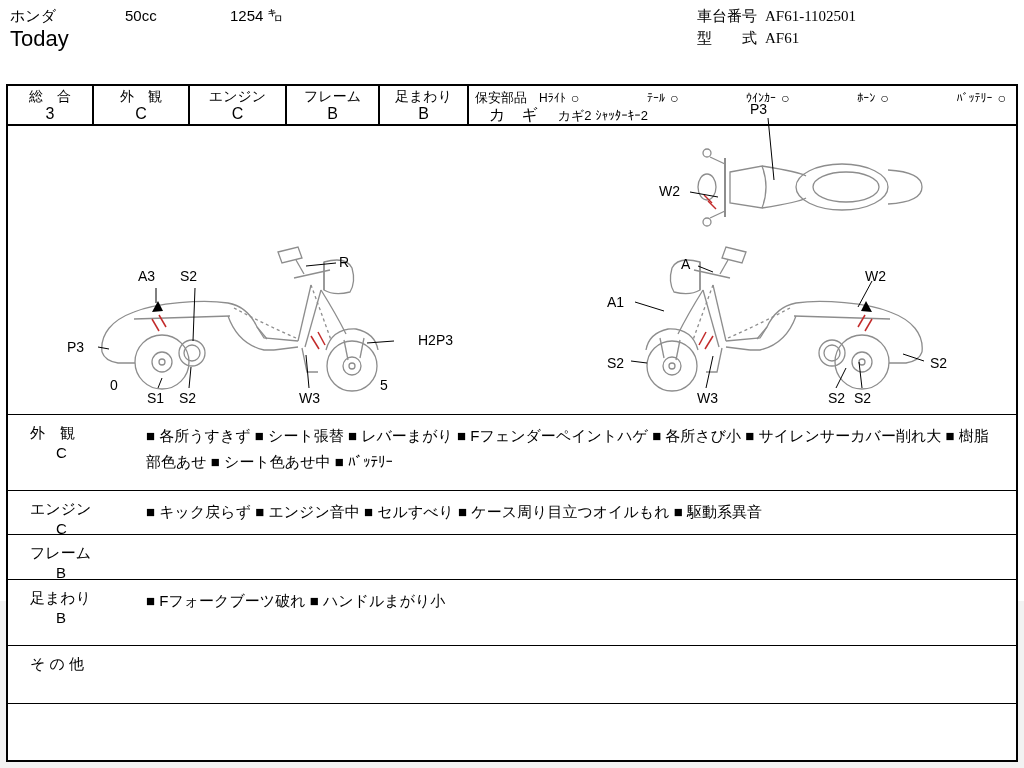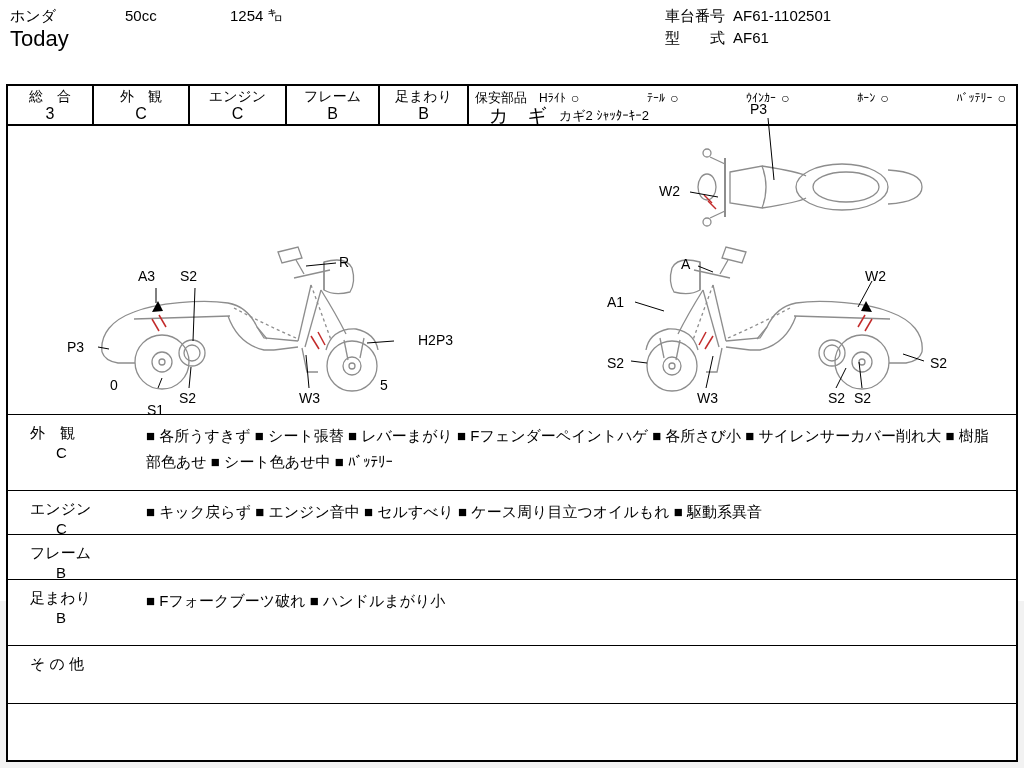--- a/index.html
+++ b/index.html
@@ -11,42 +11,42 @@
     position:relative;
     overflow:hidden;
   }
   .sheet { position:absolute; left:0; top:0; width:1024px; height:601px; background:#fff; }
 
   
   .hdr-maker   { position:absolute; left:10px;  top:7px;  font-size:15px; }
   .hdr-disp    { position:absolute; left:125px; top:7px;  font-size:15px; }
   .hdr-mile    { position:absolute; left:230px; top:7px;  font-size:15px; }
   .hdr-model   { position:absolute; left:10px;  top:26px; font-size:22px; }
-  .hdr-right   { position:absolute; left:665px; top:5px;  font-size:15px; line-height:22px; }
+  .hdr-right   { position:absolute; left:697px; top:5px;  font-size:15px; line-height:22px;font-family:Liberation Serif, serif; }
   .hdr-right .lbl { display:inline-block; margin-right:8px; }
 
   
   .frame { position:absolute; left:6px; top:84px; width:1012px; height:678px;
            border:2px solid #000; background:#fff; z-index:1; }
 
   
   .grade-row { display:flex; height:40px; border-bottom:2px solid #000; }
   .grade-cell { border-right:2px solid #000; text-align:center; padding-top:2px; }
   .grade-cell .lbl { font-size:14px; line-height:17px; }
   .grade-cell .val { font-size:16px; line-height:18px; }
   .gc1 { width:86px; } .gc2 { width:96px; } .gc3 { width:97px; }
   .gc4 { width:93px; } .gc5 { width:89px; }
   .safety-cell { flex:1; padding:2px 6px 0 6px; }
   .safety-r1 { display:flex; align-items:center; height:19px; }
   .safety-label { font-size:13px; margin-right:12px; white-space:nowrap; }
   .safety-items { display:flex; flex:1; justify-content:space-between; align-items:center; padding-right:4px;gap:8px; }
   .safety-item { display:flex; align-items:center; gap:5px; font-size:12px; white-space:nowrap; }
   .safety-item .mark { font-size:14px; line-height:12px; }
   .safety-r2 { display:flex; align-items:center; height:17px; padding-left:14px; }
-  .keys-label { font-size:19px; margin-right:12px; white-space:nowrap; }
+  .keys-label { font-size:16px; margin-right:20px; white-space:nowrap; }
   .keys-value { font-size:13px; white-space:nowrap; }
 
   
   .diagram-box { height:289px; border-bottom:1px solid #000; position:relative; }
 
   
   .note-row { display:flex; border-bottom:1px solid #000; }
   .nr1 { height:76px; } .nr2 { height:44px; } .nr3 { height:45px; }
   .nr4 { height:66px; } .nr5 { height:58px; }
   .nr6 { height:56px; border-bottom:none; }
@@ -268,21 +268,21 @@
 
   <div class="dlabel" style="left:750px; top:102px;">P3</div>
   <div class="dlabel" style="left:659px; top:184px;">W2</div>
 
   <div class="dlabel" style="left:138px; top:269px;">A3</div>
   <div class="dlabel" style="left:180px; top:269px;">S2</div>
   <div class="dlabel" style="left:339px; top:255px;">R</div>
   <div class="dlabel" style="left:67px; top:340px;">P3</div>
   <div class="dlabel" style="left:396px; top:333px;margin-left:22px;">H2P3</div>
   <div class="dlabel" style="left:110px; top:378px;">0</div>
-  <div class="dlabel" style="left:147px; top:391px;margin-top:12px;">S1</div>
+  <div class="dlabel" style="left:147px; top:391px;">S1</div>
   <div class="dlabel" style="left:179px; top:391px;">S2</div>
   <div class="dlabel" style="left:299px; top:391px;">W3</div>
   <div class="dlabel" style="left:380px; top:378px;">5</div>
 
   <div class="dlabel" style="left:681px; top:257px;">A</div>
   <div class="dlabel" style="left:865px; top:269px;">W2</div>
   <div class="dlabel" style="left:607px; top:295px;">A1</div>
   <div class="dlabel" style="left:607px; top:356px;">S2</div>
   <div class="dlabel" style="left:697px; top:391px;">W3</div>
   <div class="dlabel" style="left:828px; top:391px;">S2</div>

